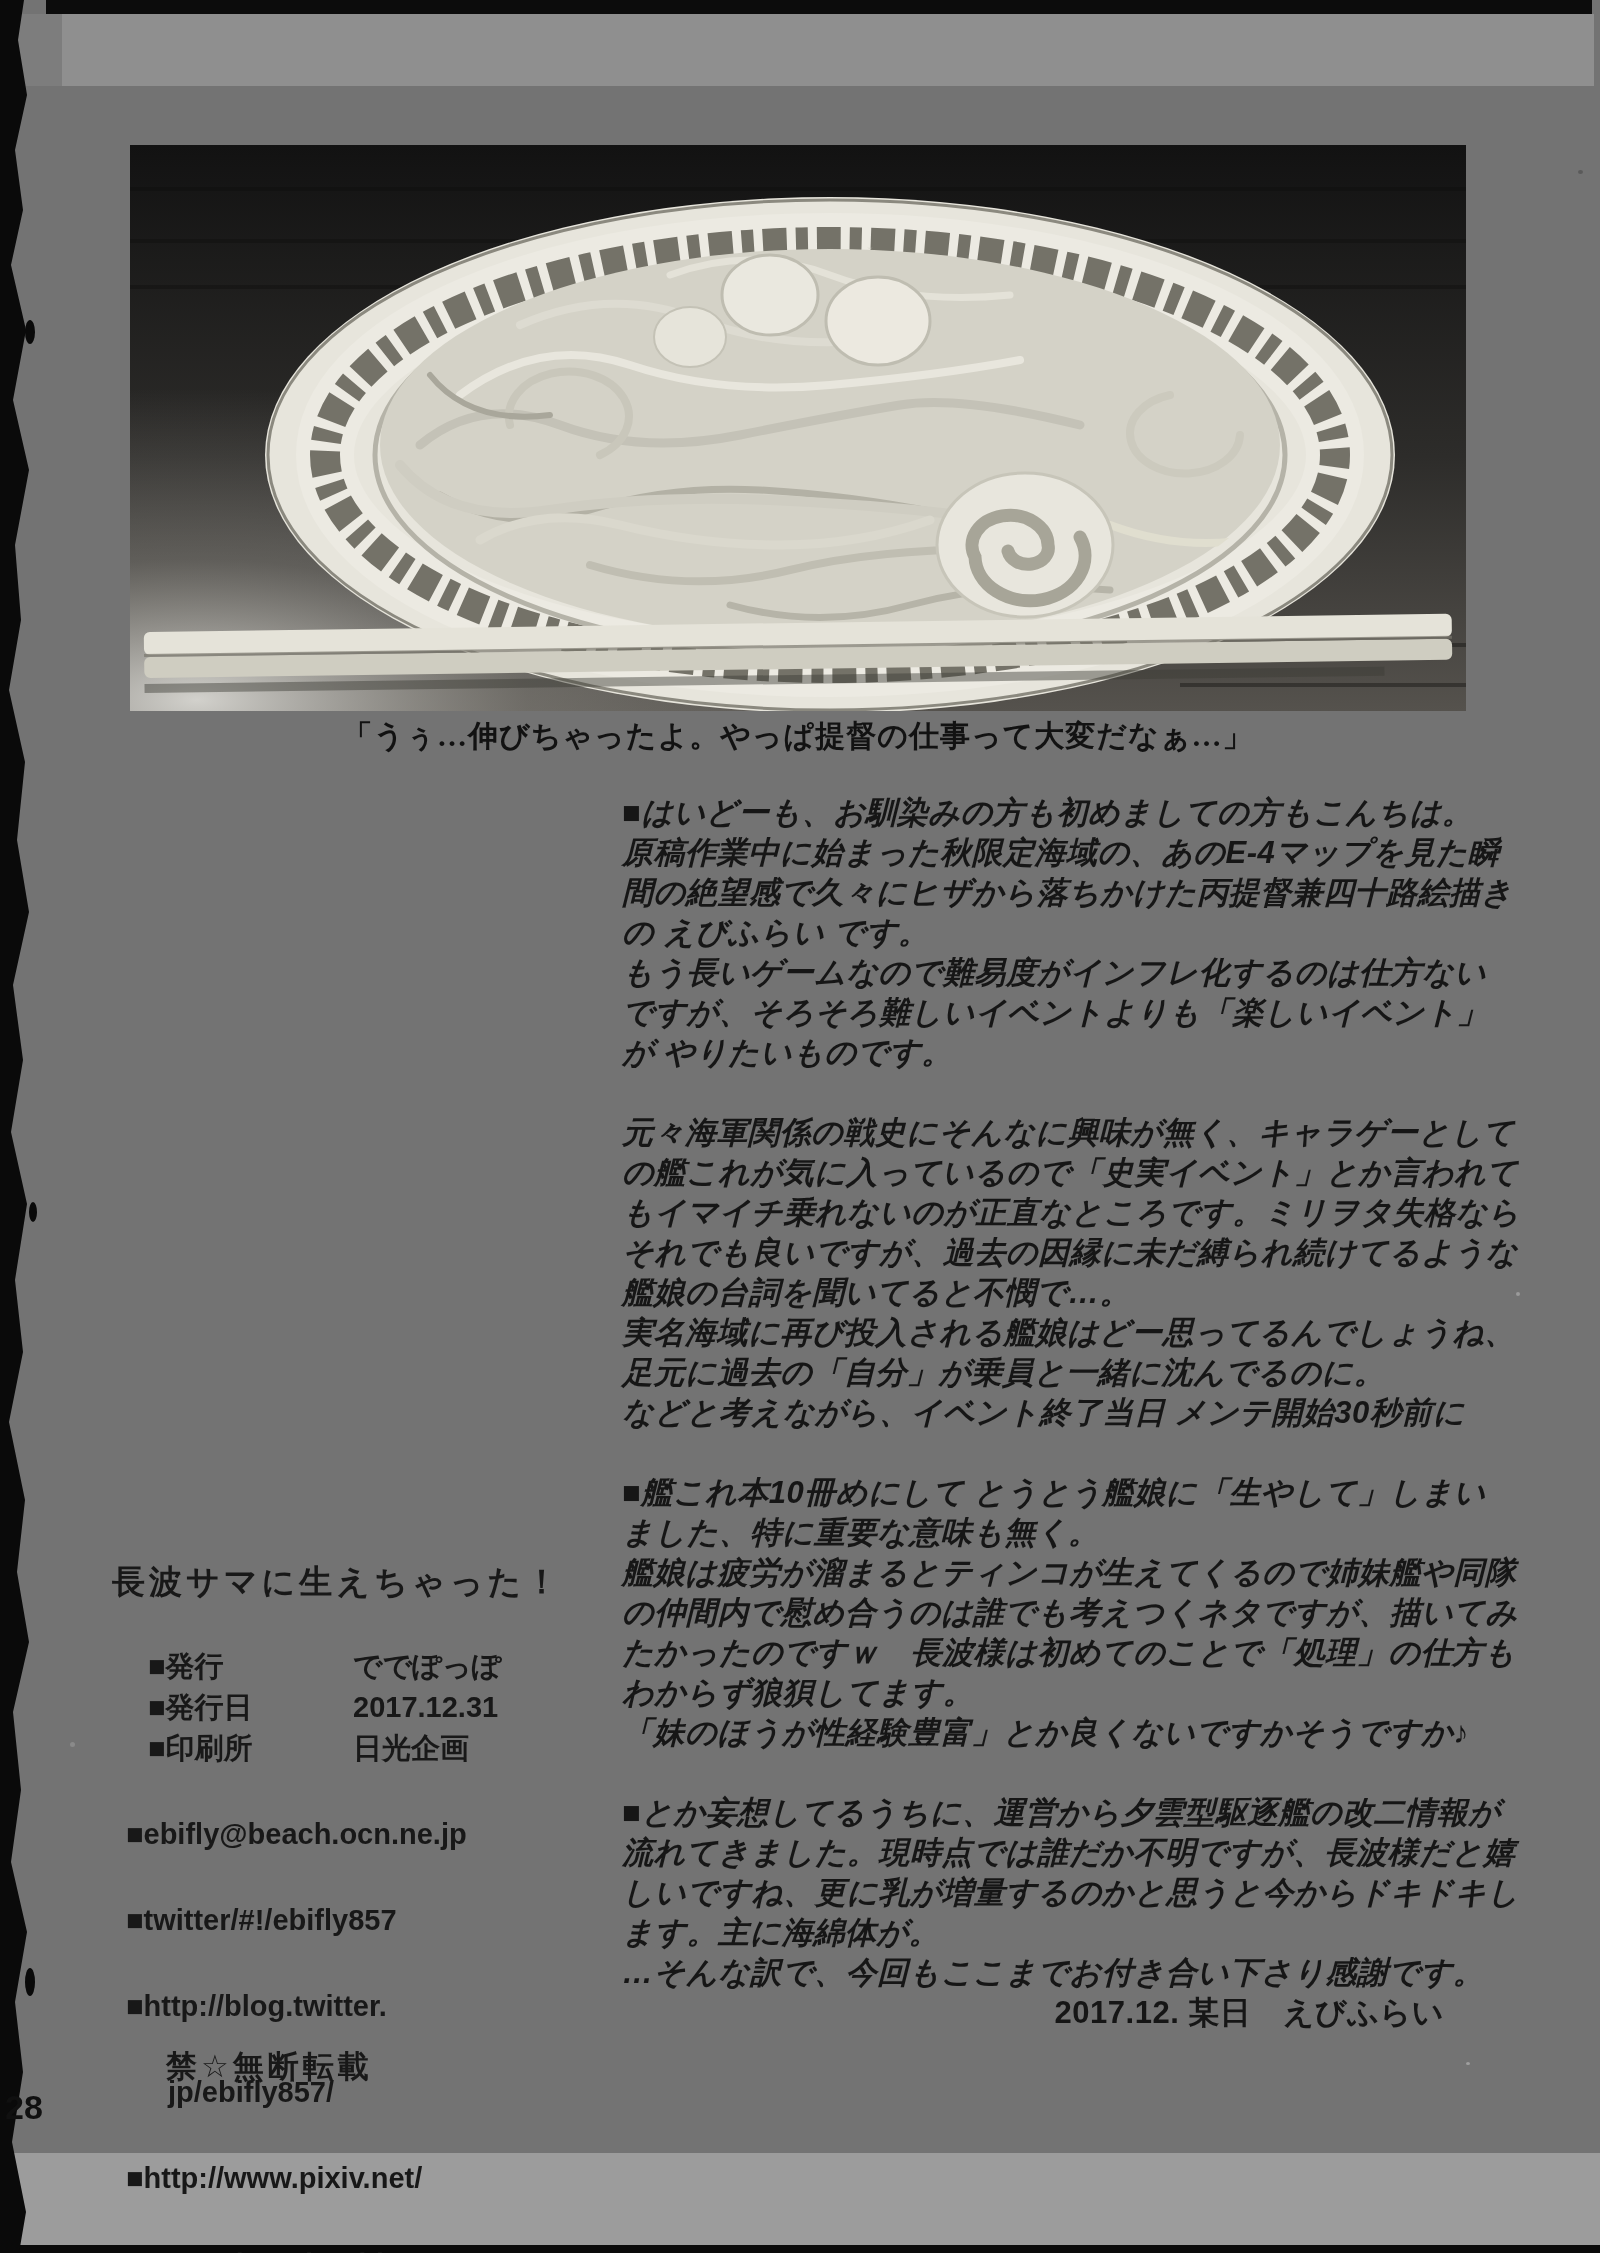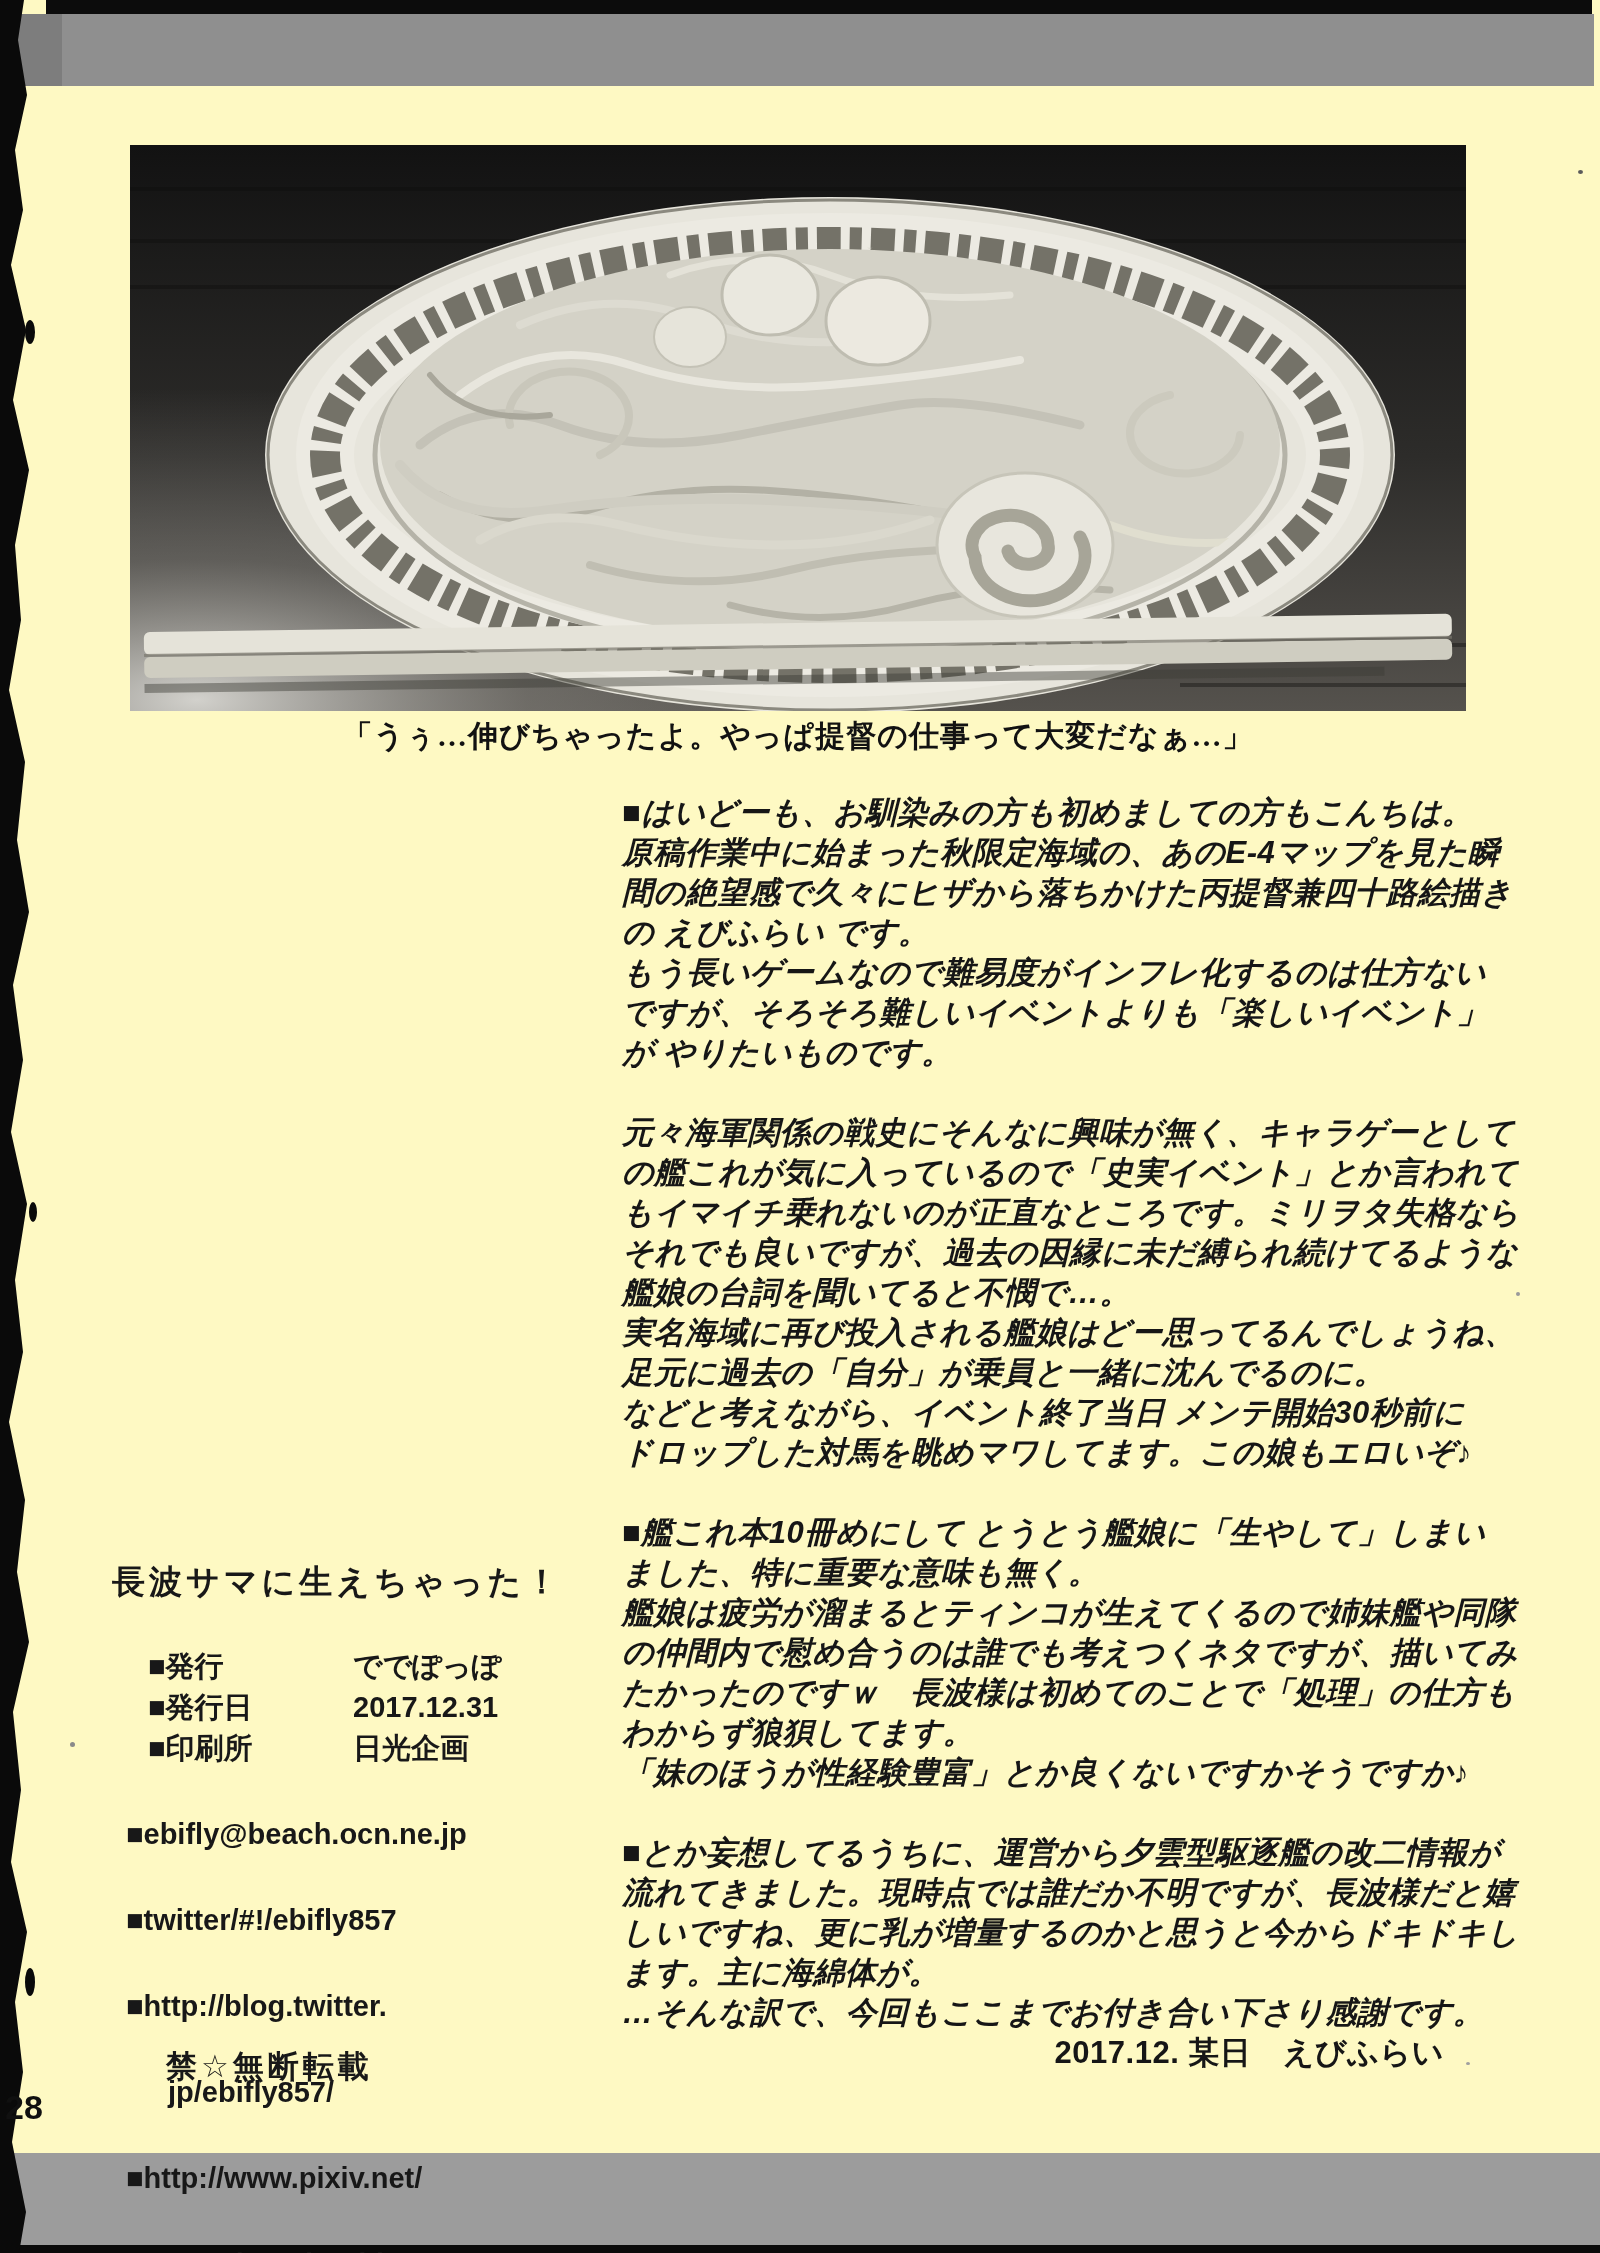--- a/index.html
+++ b/index.html
@@ -1,18 +1,18 @@
 <!DOCTYPE html>
 <html><head>
 <meta charset="utf-8">
 <style>
   html,body{margin:0;padding:0;background:#000;}
   .sheet{
     position:relative;width:1600px;height:2253px;overflow:hidden;
-    background:#fef9c3;
+    background:#737373;
     font-family:"Liberation Sans","DejaVu Sans",sans-serif;
     color:#181818;
   }
   
   .top-black{position:absolute;left:46px;right:8px;top:0;height:14px;background:#0c0c0c;}
   .top-gray{position:absolute;left:6px;right:6px;top:14px;height:72px;background:#8f8f8f;}
   .top-gray .shade{position:absolute;left:10px;top:0;width:46px;height:100%;background:#7d7d7d;}
   .bottom-gray{position:absolute;left:6px;right:0;top:2153px;height:92px;background:#9c9c9c;}
   .bottom-black{position:absolute;left:0;right:0;top:2245px;height:8px;background:#0b0b0b;}
   
@@ -146,21 +146,20 @@
     </div>
     <div class="para">
       <div class="line">元々海軍関係の戦史にそんなに興味が無く、キャラゲーとして</div>
       <div class="line">の艦これが気に入っているので「史実イベント」とか言われて</div>
       <div class="line">もイマイチ乗れないのが正直なところです。ミリヲタ失格なら</div>
       <div class="line">それでも良いですが、過去の因縁に未だ縛られ続けてるような</div>
       <div class="line">艦娘の台詞を聞いてると不憫で…。</div>
       <div class="line">実名海域に再び投入される艦娘はどー思ってるんでしょうね、</div>
       <div class="line">足元に過去の「自分」が乗員と一緒に沈んでるのに。</div>
       <div class="line">などと考えながら、イベント終了当日 メンテ開始30秒前に</div>
-      <div class="line">ドロップした対馬を眺めマワしてます。この娘もエロいぞ♪</div>
     </div>
     <div class="para">
       <div class="line">■艦これ本10冊めにして とうとう艦娘に「生やして」しまい</div>
       <div class="line">ました、特に重要な意味も無く。</div>
       <div class="line">艦娘は疲労が溜まるとティンコが生えてくるので姉妹艦や同隊</div>
       <div class="line">の仲間内で慰め合うのは誰でも考えつくネタですが、描いてみ</div>
       <div class="line">たかったのですｗ　長波様は初めてのことで「処理」の仕方も</div>
       <div class="line">わからず狼狽してます。</div>
       <div class="line">「妹のほうが性経験豊富」とか良くないですかそうですか♪</div>
     </div>

